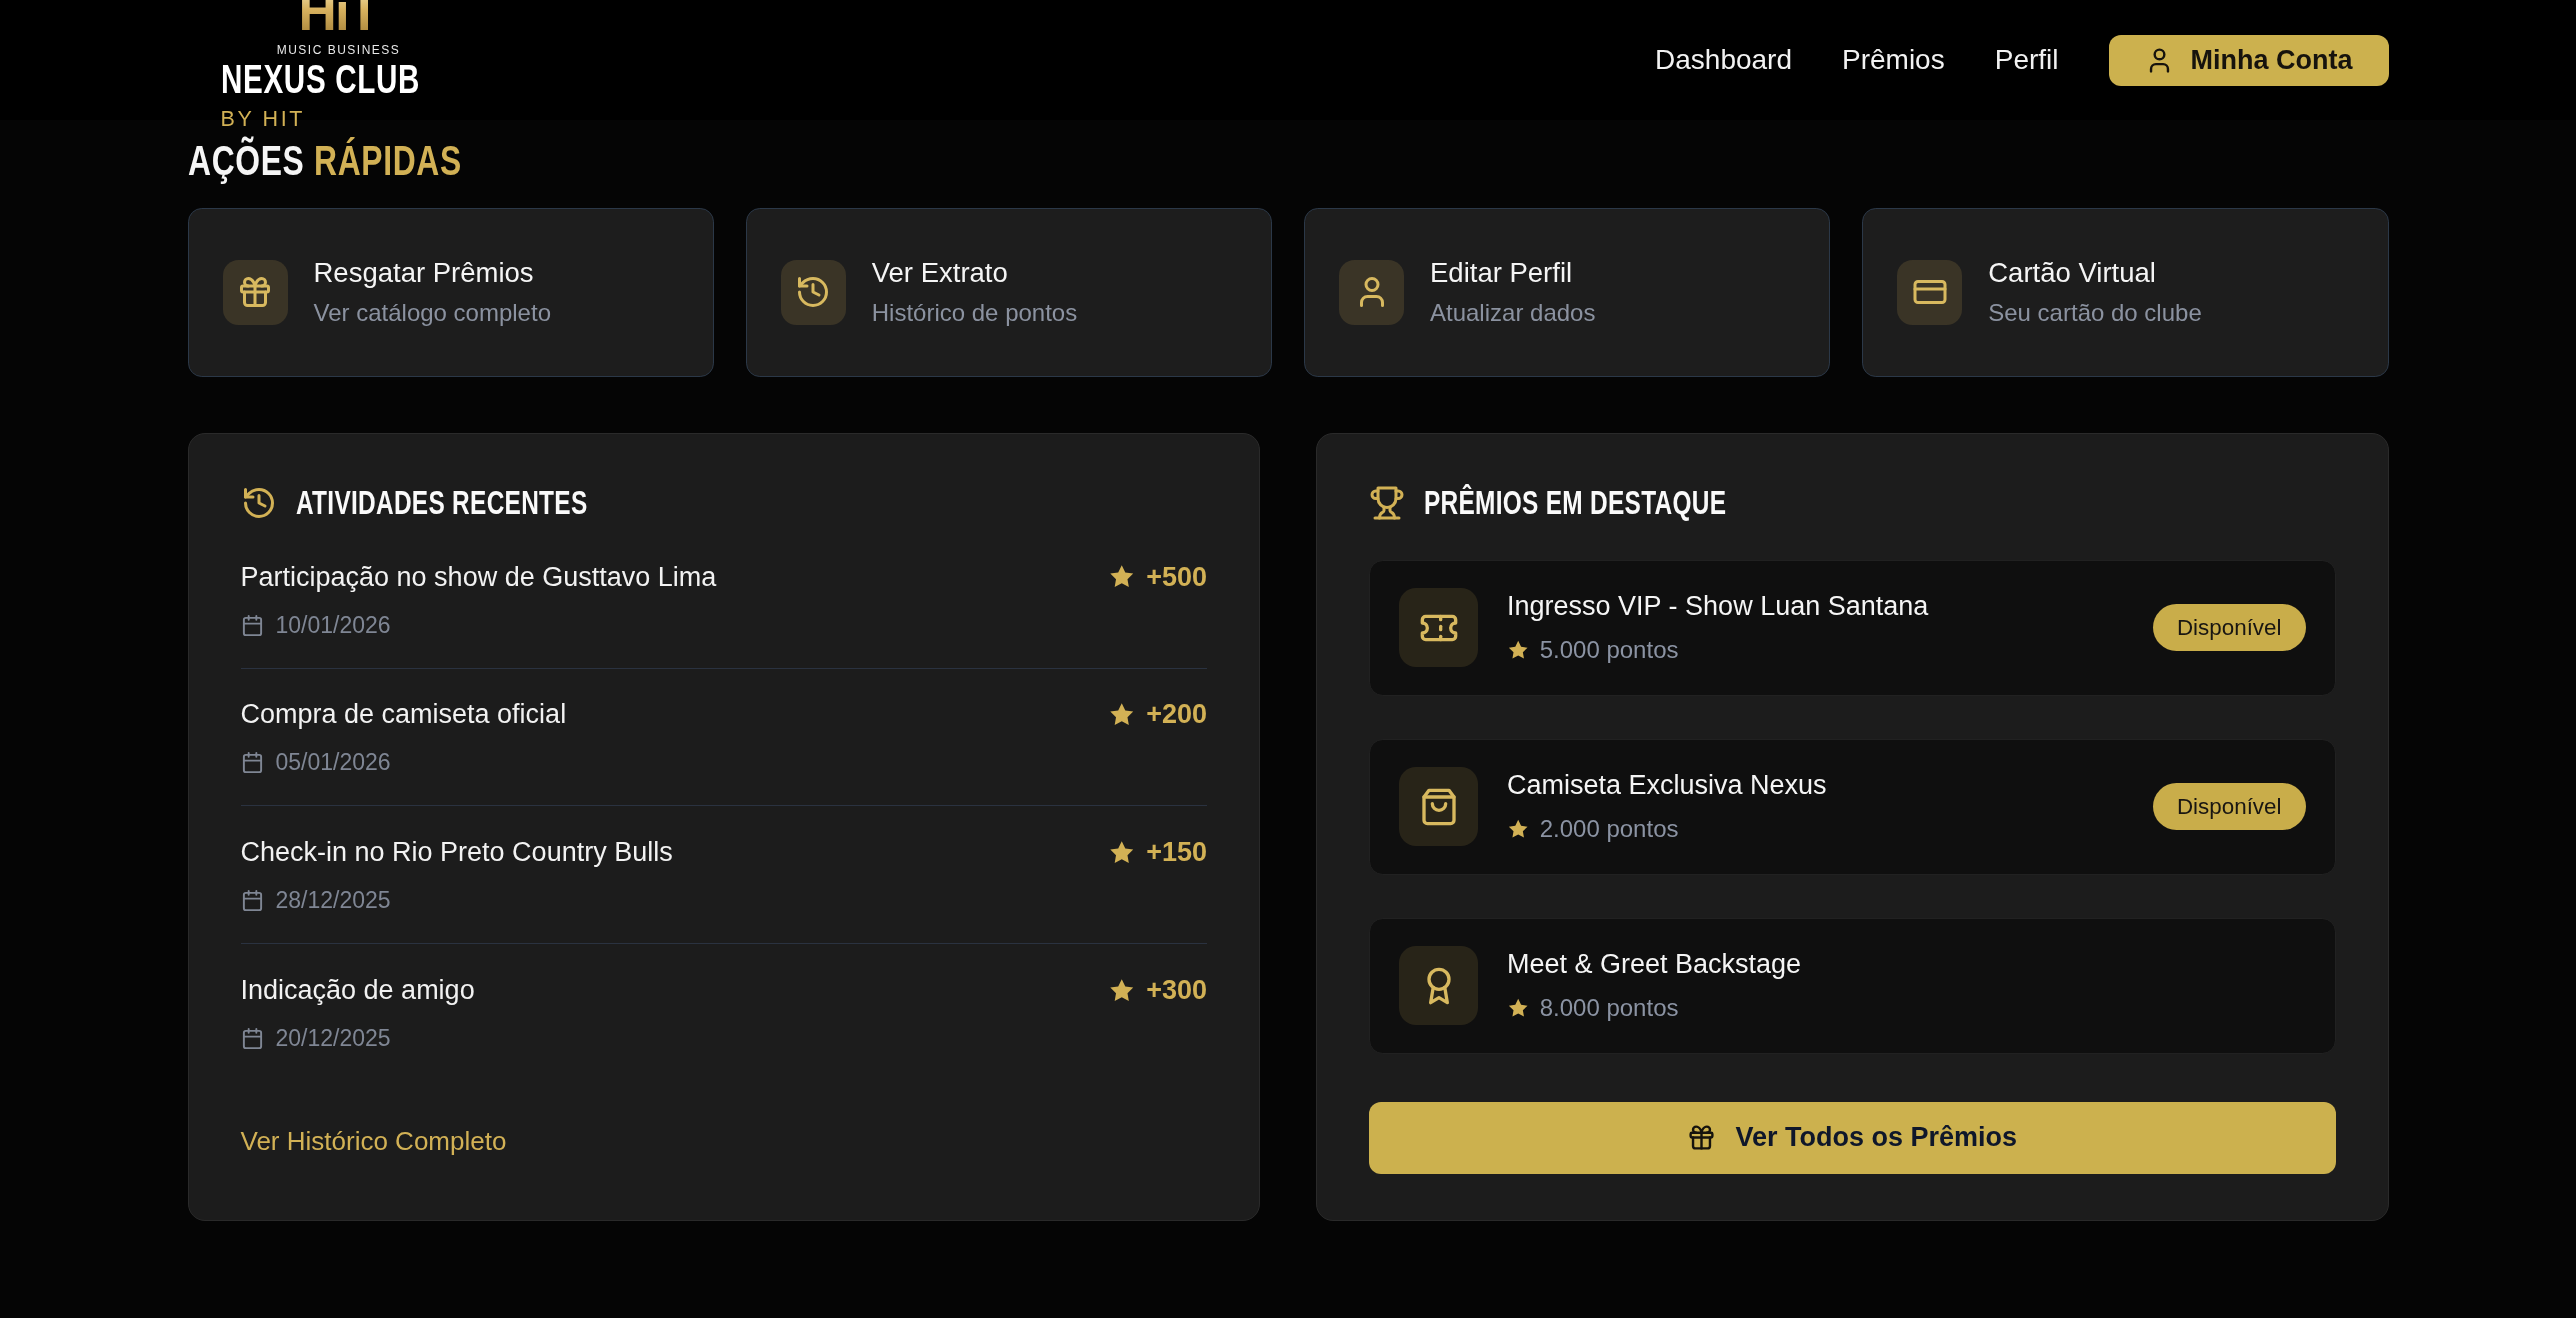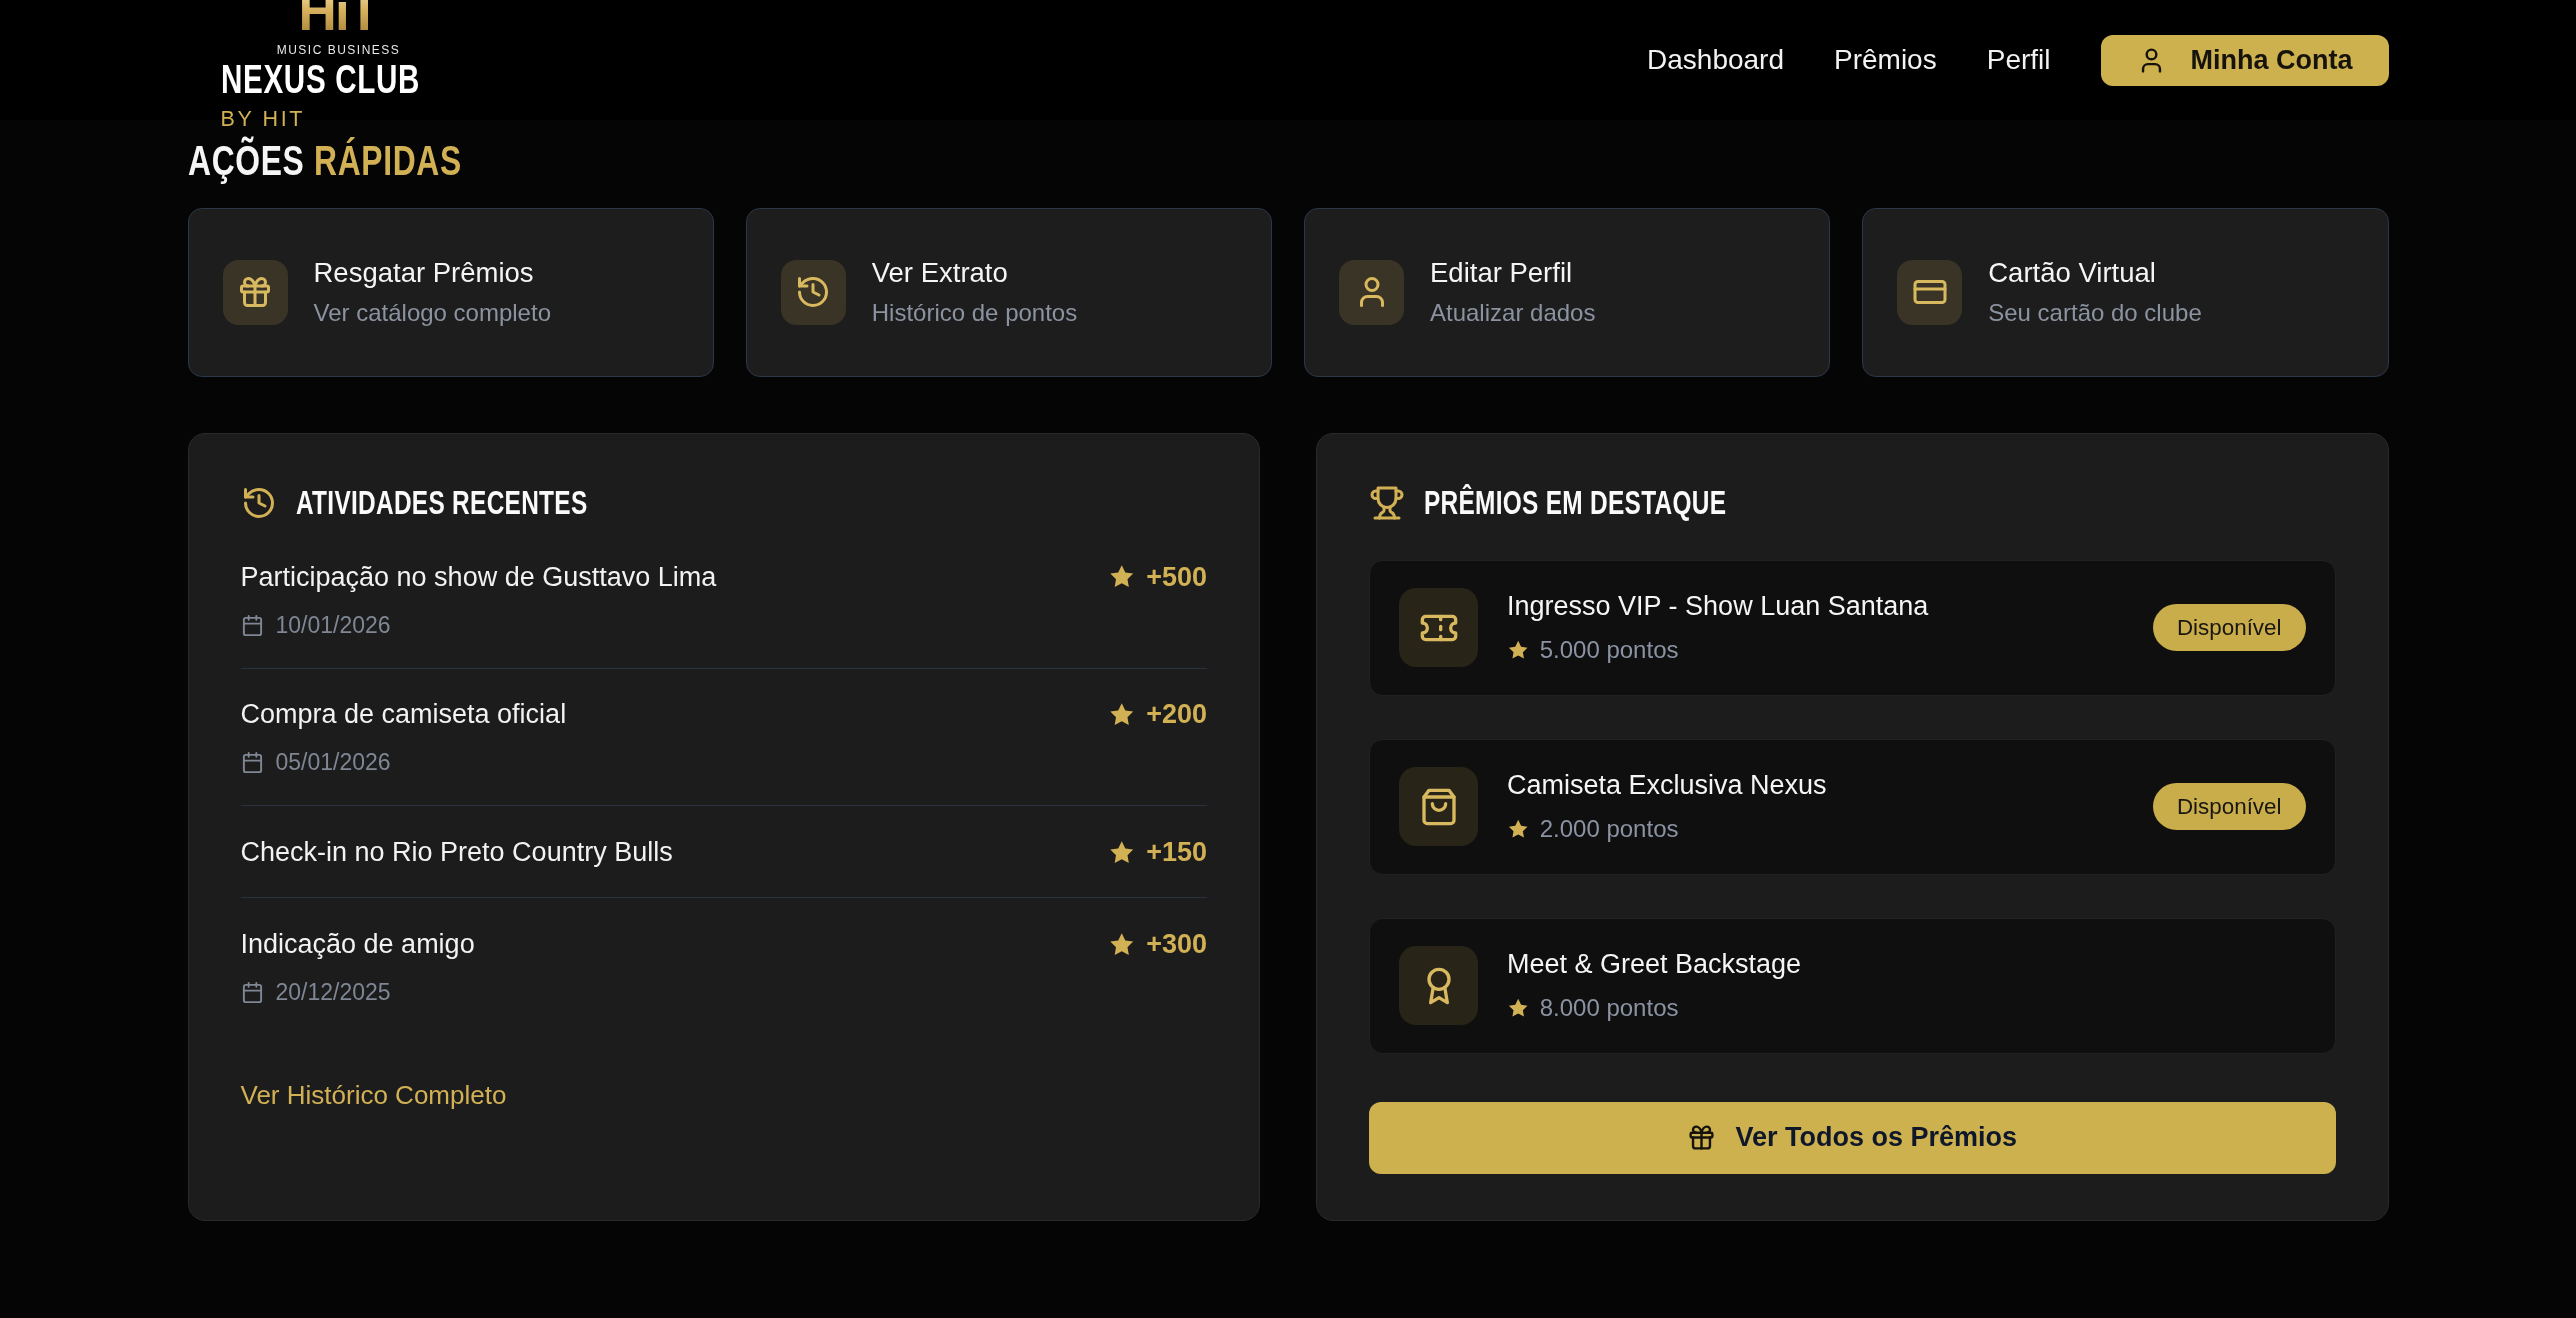--- a/index.html
+++ b/index.html
@@ -15,21 +15,21 @@
   .logo-text { font-size:53px; font-weight:800; line-height:0.9; letter-spacing:-1.7px;
     background:linear-gradient(180deg,#f3e3ae 0%,#d7b15e 45%,#a8843a 100%);
     -webkit-background-clip:text; background-clip:text; color:transparent; }
   .logo-sub { margin-top:6.9px; font-size:12px; letter-spacing:1.5px; color:#e9e9e9; white-space:nowrap; }
   .brand-names { margin-left:33px; }
   .cond { display:inline-block; transform:scaleX(0.74); transform-origin:left center; white-space:nowrap; }
   .brand-title { color:#fff; font-size:40px; font-weight:700; letter-spacing:0.9px; }
   .brand-subtitle { color:#d2b155; font-size:21.5px; letter-spacing:2.6px; margin-top:5.2px; }
   nav { display:flex; align-items:center; gap:50px; }
   nav a { color:#f2f2f2; font-size:28px; text-decoration:none; cursor:pointer; }
-  .account-btn { display:flex; align-items:center; gap:25px; height:51px; padding:0 36px;
+  .account-btn { display:flex; align-items:center; gap:17px; height:51px; padding:0 36px;
     background:#ccb14e; border:none; border-radius:12px; cursor:pointer;
     color:#16130d; font-size:27px; font-weight:700; font-family:inherit; }
 
   
   .page-title { margin-top:15.5px; font-size:43px; font-weight:800; letter-spacing:0.9px; }
   .page-title .white { color:#f5f5f5; }
   .page-title .gold { color:#d2b155; }
 
   
   .quick-grid { display:grid; grid-template-columns:repeat(4,1fr); gap:32px; margin-top:23px; }
@@ -232,20 +232,29 @@
       <div class="arow">
         <div class="arow-main">
           <div class="atitle">Check-in no Rio Preto Country Bulls</div>
           <div class="apoints">
             <svg viewBox="0 0 24 24" fill="#d2b155">
                 <polygon points="12,2 15.09,8.26 22,9.27 17,14.14 18.18,21.02 12,17.77 5.82,21.02 7,14.14 2,9.27 8.91,8.26"></polygon>
               </svg>
             <span>+150</span>
           </div>
         </div>
+        <div class="adate">
+          <svg viewBox="0 0 24 24" fill="none" stroke="currentColor" stroke-width="2" stroke-linecap="round">
+              <rect x="3" y="4" width="18" height="18" rx="2"></rect>
+              <line x1="16" y1="2" x2="16" y2="6"></line>
+              <line x1="8" y1="2" x2="8" y2="6"></line>
+              <line x1="3" y1="10" x2="21" y2="10"></line>
+            </svg>
+          <span>28/12/2025</span>
+        </div>
       </div>
       <div class="divider"></div>
 
       <div class="arow">
         <div class="arow-main">
           <div class="atitle">Indicação de amigo</div>
           <div class="apoints">
             <svg viewBox="0 0 24 24" fill="#d2b155">
                 <polygon points="12,2 15.09,8.26 22,9.27 17,14.14 18.18,21.02 12,17.77 5.82,21.02 7,14.14 2,9.27 8.91,8.26"></polygon>
               </svg>

